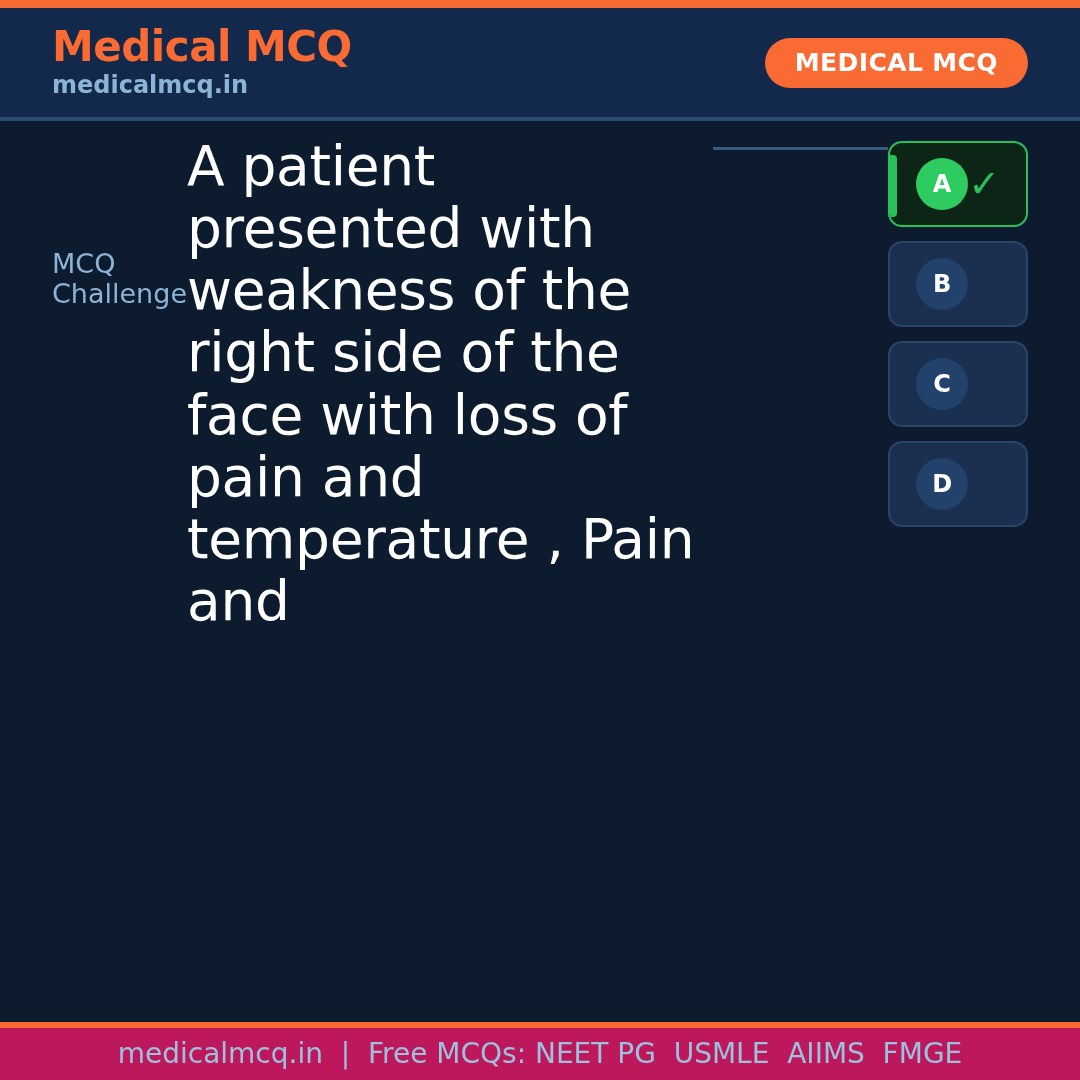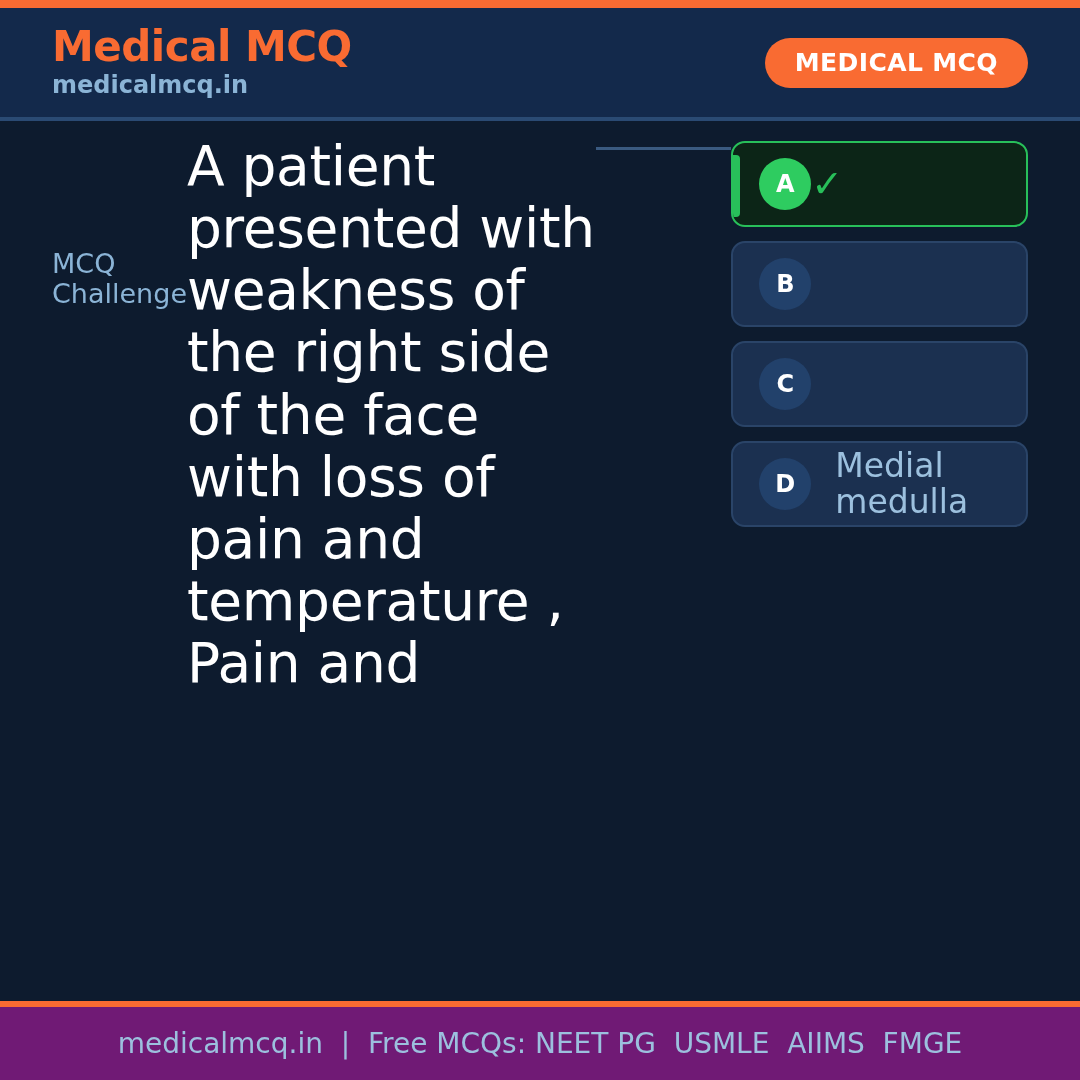--- a/index.html
+++ b/index.html
@@ -173,22 +173,22 @@
   .footer-wrap {
     flex:0 0 auto;
     margin-top:auto;
   }
   .footer-rule {
     height:6px;
     width:100%;
     background:#F96B32;
   }
   .footer {
-    height:73px;
-    background:#701a75;
+    height:52px;
+    background:#be185d;
     display:flex;
     align-items:center;
     justify-content:center;
     gap:0;
   }
   .footer-text {
     color:#9CC0DE;
     font-size:28px;
     line-height:1;
     white-space:pre;
@@ -230,21 +230,20 @@
         <div class="mark">✓</div>
       </div>
 
       <div class="option">
         <div class="badge">C</div>
         <div class="mark">✓</div>
       </div>
 
       <div class="option">
         <div class="badge">D</div>
-        <div class="opt-text">Medial medulla</div>
         <div class="mark">✓</div>
       </div>
 
     </div>
   </div>
 
   <div class="footer-wrap">
     <div class="footer-rule"></div>
     <div class="footer">
       <div class="footer-text">medicalmcq.in  |  Free MCQs: NEET PG  USMLE  AIIMS  FMGE</div>

